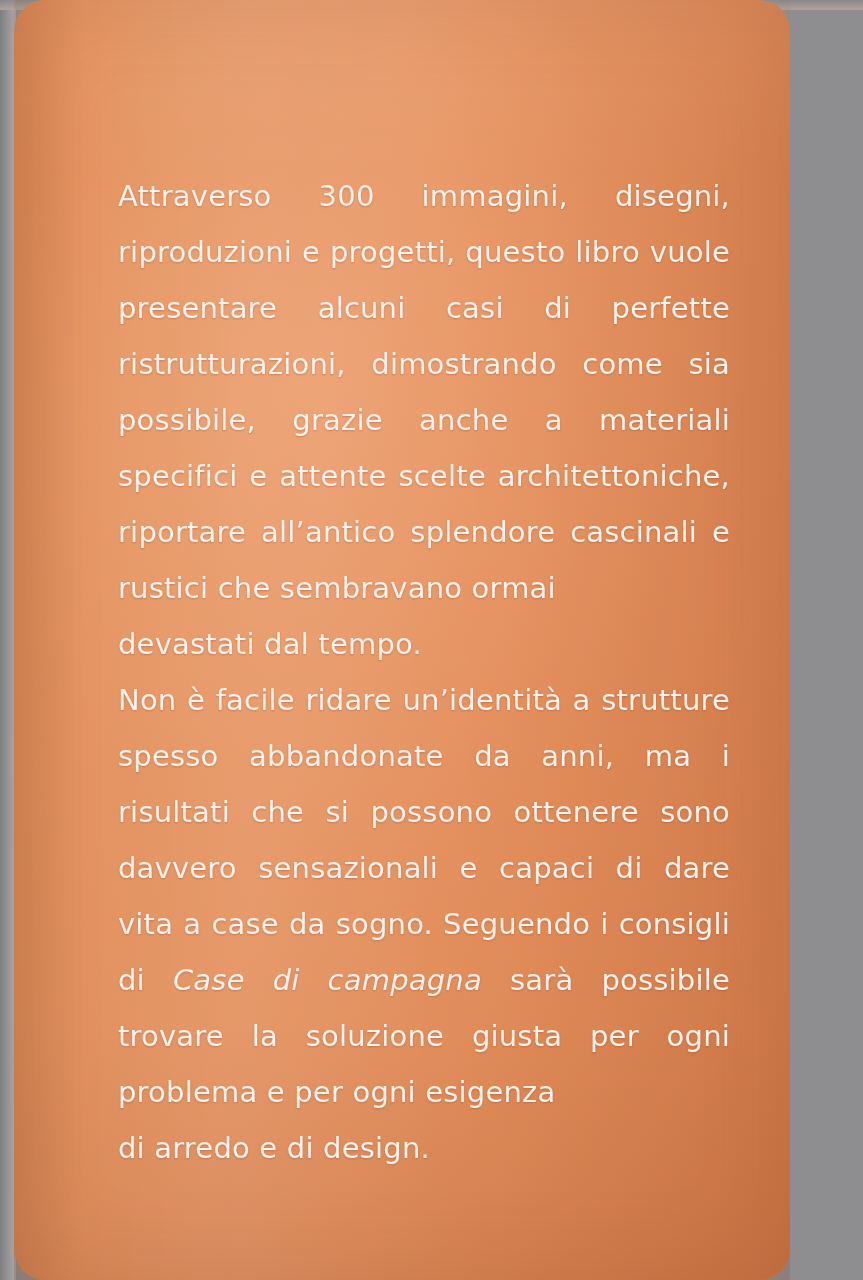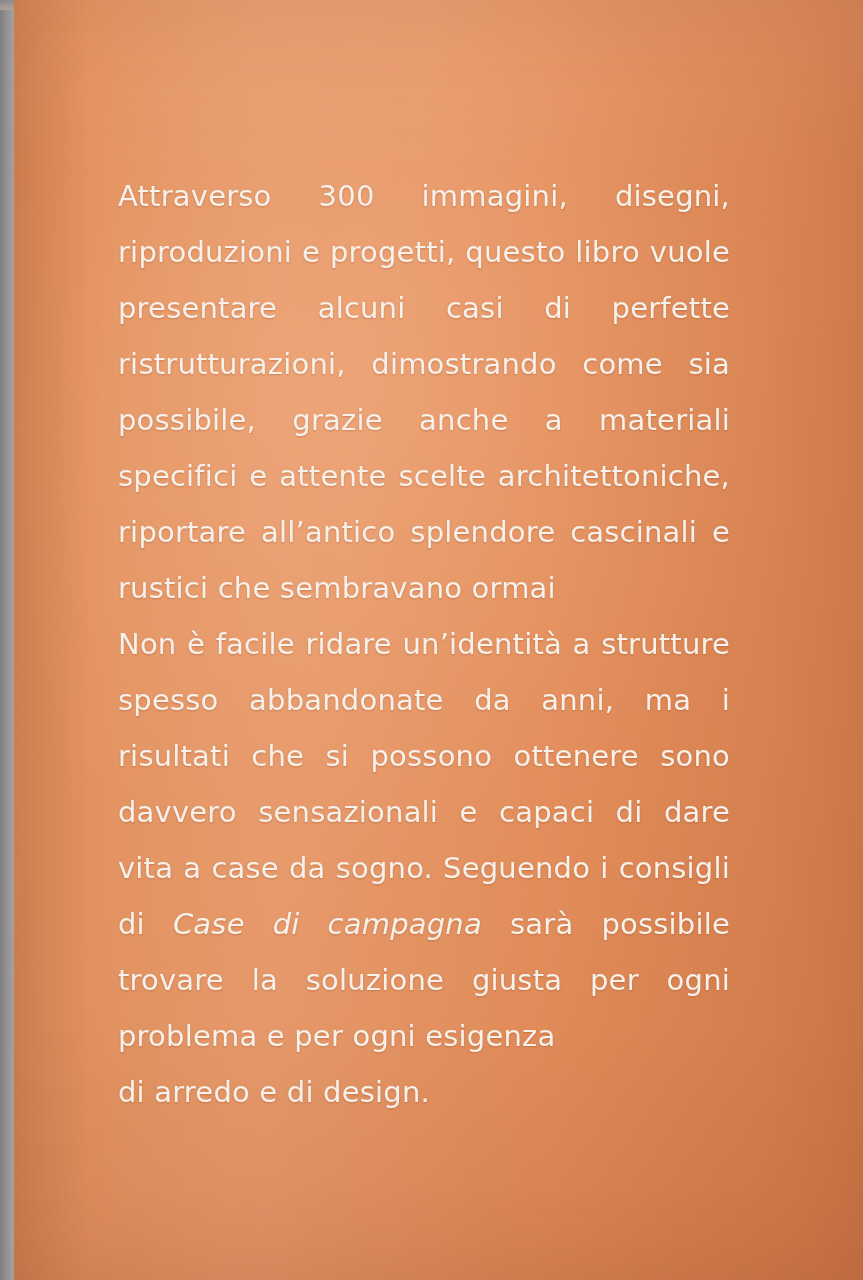--- a/index.html
+++ b/index.html
@@ -12,26 +12,27 @@
     height: 1280px;
     overflow: hidden;
     font-family: "DejaVu Sans", sans-serif;
   }
 
   
   #book-cover {
     position: absolute;
     left: 14px;
     top: 0px;
-    width: 849px;
+    width: 776px;
     height: 1280px;
     background:
       radial-gradient(ellipse 120% 80% at 38% 30%, rgba(255,190,150,0.30) 0%, rgba(255,170,125,0.05) 45%, rgba(180,95,55,0.10) 100%),
       linear-gradient(100deg, #e08a55 0%, #e2925f 18%, #e59564 40%, #e08a57 70%, #d87e4c 100%);
     box-shadow: inset 0 0 90px rgba(150,75,40,0.18);
+    border-radius: 31px;
   }
   
   #cover-shade {
     position: absolute;
     inset: 0;
     background:
       linear-gradient(90deg, rgba(120,60,30,0.16) 0%, rgba(120,60,30,0.0) 9%, rgba(255,255,255,0.045) 30%, rgba(255,255,255,0.0) 62%, rgba(130,65,35,0.10) 100%),
       linear-gradient(180deg, rgba(255,255,255,0.05) 0%, rgba(255,255,255,0.0) 14%, rgba(255,255,255,0.0) 80%, rgba(140,70,40,0.10) 100%);
     pointer-events: none;
   }
@@ -86,16 +87,16 @@
 </head>
 <body>
 
 <div id="left-strip"></div>
 <div id="top-strip"></div>
 
 <div id="book-cover">
   <div id="cover-shade"></div>
 
   <div id="blurb">
-    <p><span>Attraverso 300 immagini, disegni, riproduzioni e progetti, questo libro vuole presentare alcuni casi di perfette ristrutturazioni, dimostrando come sia possibile, grazie anche a materiali specifici e attente scelte architettoniche, riportare all’antico splendore cascinali e rustici che sembravano ormai </span></p>
+    <p><span>Attraverso 300 immagini, disegni, riproduzioni e progetti, questo libro vuole presentare alcuni casi di perfette ristrutturazioni, dimostrando come sia possibile, grazie anche a materiali specifici e attente scelte architettoniche, riportare all’antico splendore cascinali e rustici che sembravano ormai </span><span class="lastline">devastati dal tempo.</span></p>
     <p><span>Non è facile ridare un’identità a strutture spesso abbandonate da anni, ma i risultati che si possono ottenere sono davvero sensazionali e capaci di dare vita a case da sogno. Seguendo i consigli di </span><span class="it">Case di campagna</span><span> sarà possibile trovare la soluzione giusta per ogni problema e per ogni esigenza </span><span class="lastline">di arredo e di design.</span></p>
   </div>
 </div>
 
 </body></html>

